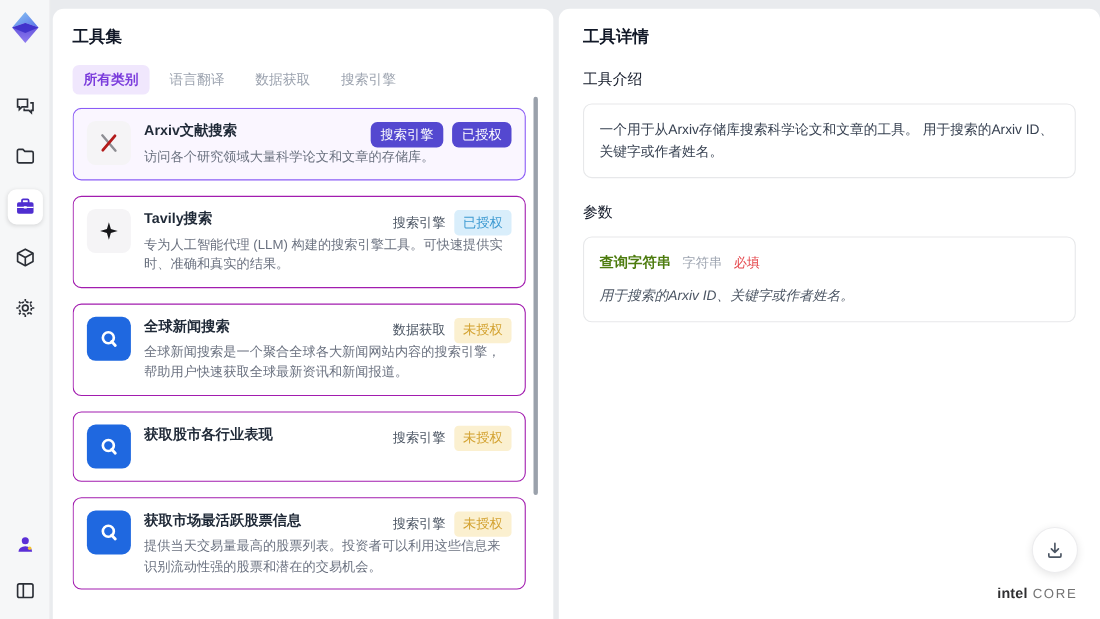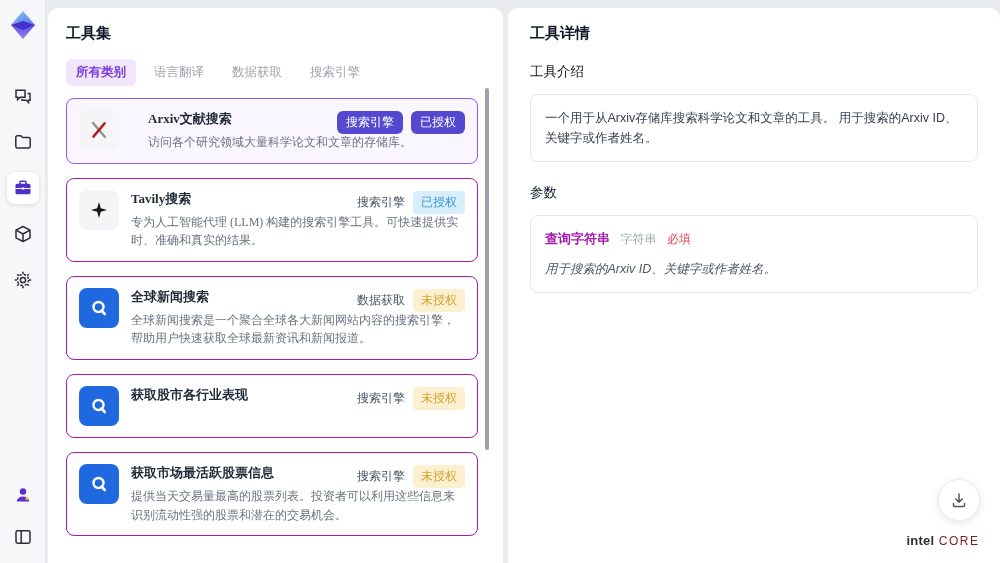--- a/index.html
+++ b/index.html
@@ -14,35 +14,35 @@
   .logo { width:30px; height:30px; margin-top:10px; }
   .rail-nav { margin-top:40px; display:flex; flex-direction:column; gap:14px; align-items:center; }
   .rail-item { width:32px; height:32px; border-radius:8px; display:flex;
     align-items:center; justify-content:center; cursor:pointer; }
   .rail-item.active { background:#ffffff; box-shadow:0 1px 4px rgba(0,0,0,.12); }
   .rail-bottom { margin-top:auto; margin-bottom:10px; display:flex; flex-direction:column; gap:10px; align-items:center; }
   .rail svg { display:block; }
 
   
   .panel { position:absolute; top:8px; background:#ffffff; border-radius:10px 10px 0 0; }
-  .list-panel  { left:48px;  width:455px; height:555px; padding:16px 18px 0 18px;font-family:Liberation Serif, serif; }
+  .list-panel  { left:48px;  width:455px; height:555px; padding:16px 18px 0 18px; }
   .detail-panel{ left:508px; width:492px; height:555px; padding:16px 22px 0 22px; }
 
   .panel-title { font-size:15px; font-weight:700; color:#111827; }
 
   
   .tabs { display:flex; gap:8px; margin-top:16px; }
   .tab { font-size:12.5px; color:#9ca3af; padding:5px 10px; border-radius:6px; cursor:pointer; white-space:nowrap; }
   .tab.active { background:#f0e7fd; color:#7a3bdc; font-weight:700; }
 
   
   .cards { margin-top:12px; height:446px; overflow:hidden; position:relative; }
   .tool-card { position:relative; width:412px; border:1px solid #a21caf; border-radius:8px;
     background:#fff; padding:11px 12px; margin-bottom:14px; display:flex; cursor:pointer; }
-  .tool-card.selected { border:1.5px solid #8b5cf6; background:#faf6ff;gap:17px; }
+  .tool-card.selected { border:1.5px solid #8b5cf6; background:#faf6ff; }
   .tool-icon { width:40px; height:40px; border-radius:8px; flex:0 0 40px; margin-right:12px;
     display:flex; align-items:center; justify-content:center; }
   .ic-light { background:#f5f4f6; }
   .ic-blue  { background:#1f68e0; }
   .tool-body { flex:1; min-width:0; }
   .tool-name { font-size:13px; font-weight:700; color:#1f2937; margin-bottom:5px; padding-right:128px; }
   .tool-desc { font-size:12px; color:#6b7280; line-height:1.55; }
   .badges { position:absolute; top:12px; right:12px; display:flex; gap:8px; align-items:center; }
   .badge-solid { background:#5448d0; color:#fff; font-size:12px; padding:3px 9px; border-radius:6px; }
   .cat-text { font-size:12px; color:#4b5563; }
@@ -52,33 +52,33 @@
   
   .vscroll { position:absolute; right:14px; top:80px; width:4px; height:362px;
     background:#9aa1ab; border-radius:2px; cursor:pointer; }
 
   
   .section-h { font-size:13.5px; font-weight:400; color:#111827; }
   .intro-h { margin-top:20px; }
   .detail-card { border:1px solid #e7e8ea; border-radius:8px; background:#fff;
     padding:13px 14px; margin-top:13px; font-size:12.5px; color:#374151; line-height:1.6; }
   .params-h { margin-top:22px; }
-  .param-name { font-size:13px; font-weight:700; color:#a21caf; }
+  .param-name { font-size:13px; font-weight:700; color:#4d7c0f; }
   .param-type { font-size:12px; color:#9ca3af; margin-left:7px; }
   .param-req  { font-size:12px; color:#e5484d; margin-left:7px; }
   .param-desc { margin-top:9px; font-size:12.5px; color:#4b5563;font-style:italic; }
 
   
   .fab { position:absolute; right:20px; bottom:42px; width:42px; height:42px; border-radius:50%;
     background:#fff; border:1px solid #ececee; box-shadow:0 2px 8px rgba(0,0,0,.10);
     display:flex; align-items:center; justify-content:center; cursor:pointer; }
   .brand { position:absolute; right:14px; bottom:14px; width:86px; text-align:center;
     white-space:nowrap; color:#2f2f31; }
   .brand .b1 { font-size:13px; font-weight:700; letter-spacing:.2px; }
-  .brand .b2 { font-size:12px; font-weight:400; letter-spacing:1.5px; color:#7f1d1d; text-transform:uppercase; }
+  .brand .b2 { font-size:12px; font-weight:400; letter-spacing:1.5px; color:#737373; text-transform:uppercase; }
 </style>
 </head>
 <body>
 
 <div class="rail">
   <svg class="logo" viewBox="0 0 30 30">
     <defs>
       <linearGradient id="g1" x1="0" y1="0" x2="1" y2="1">
         <stop offset="0" stop-color="#7dc4f2"></stop>
           <stop offset="1" stop-color="#4a63e8"></stop>

